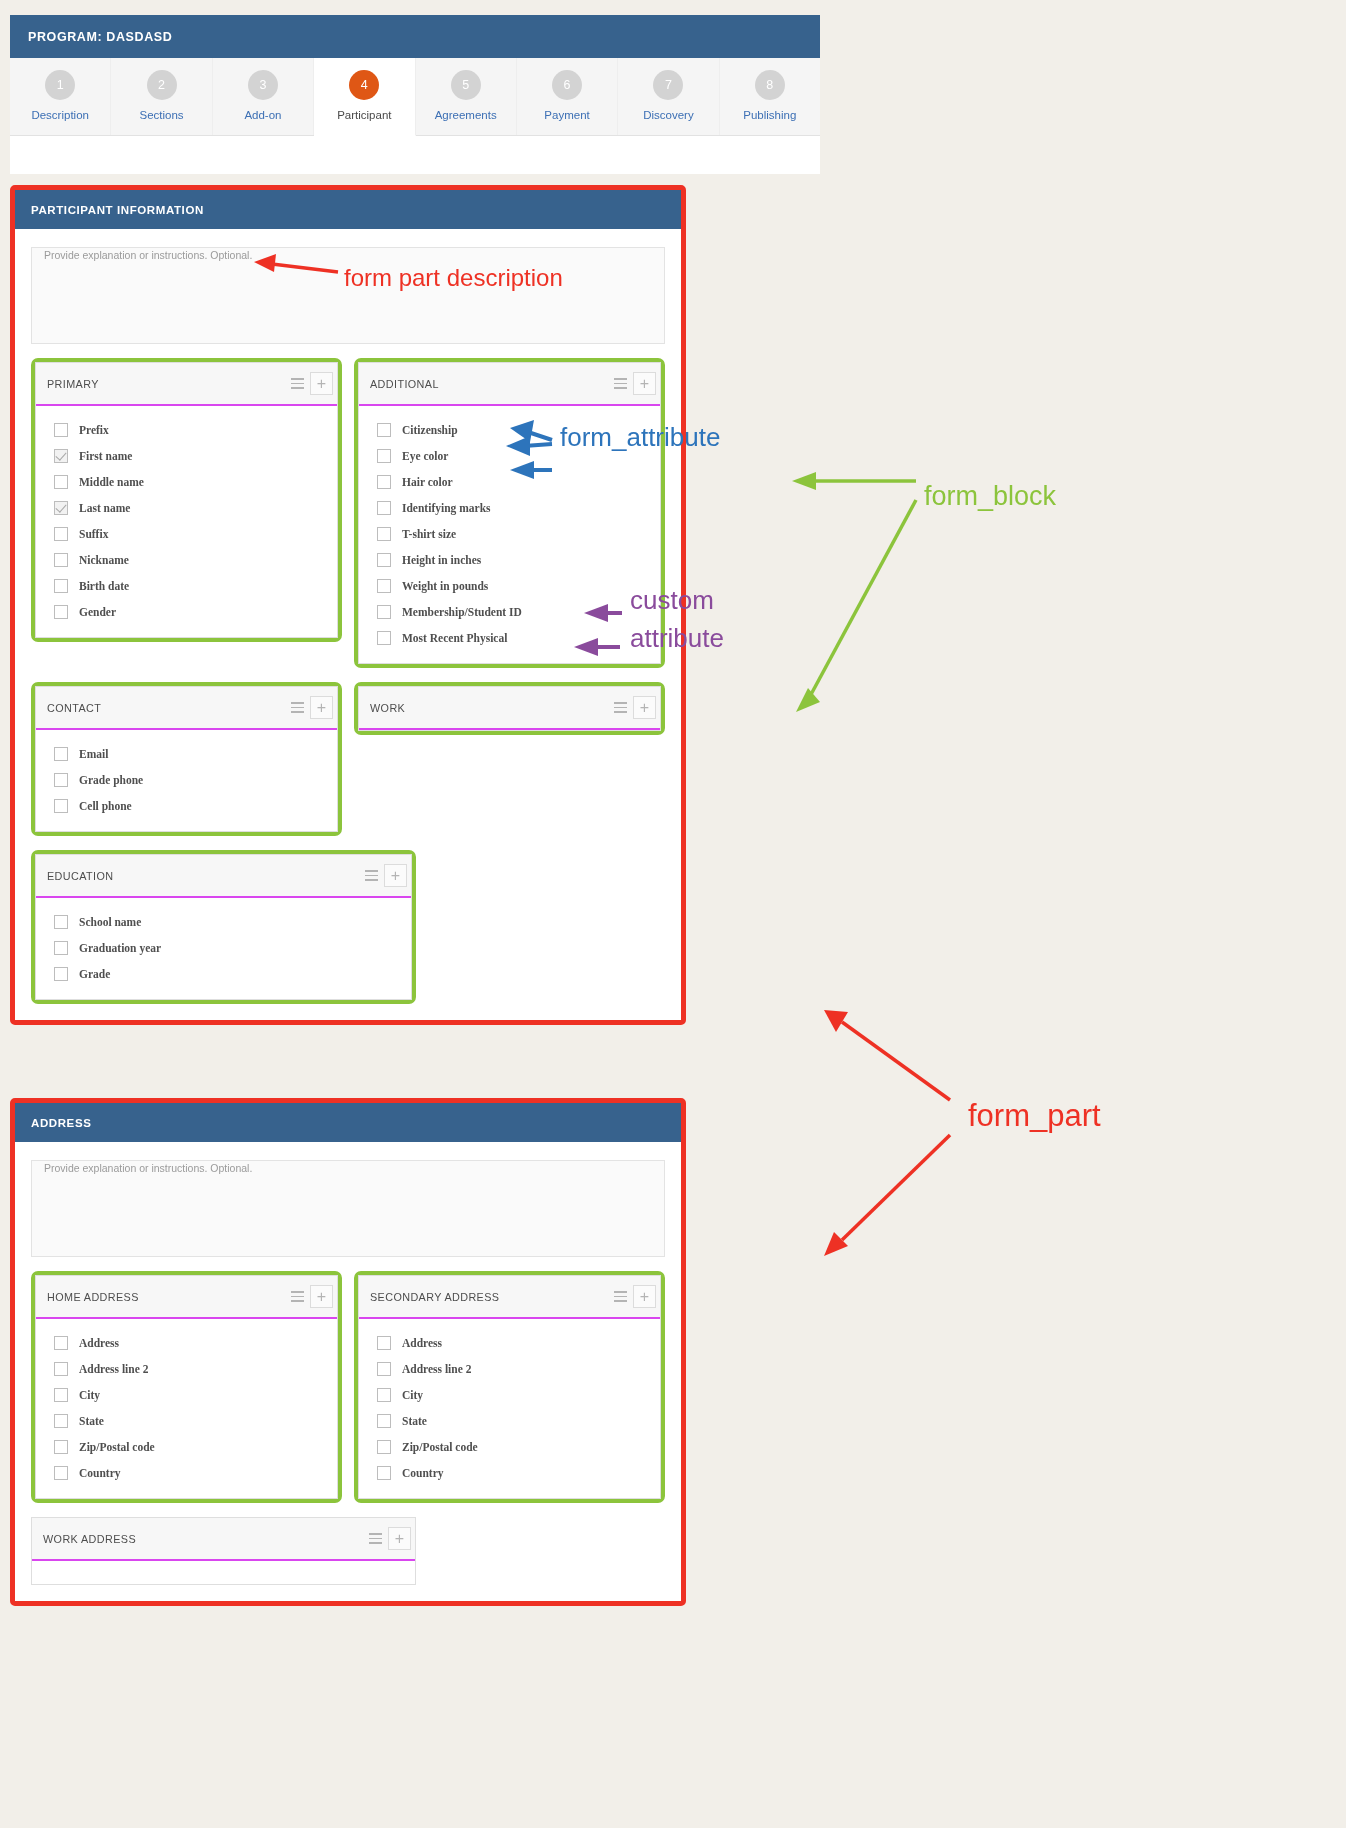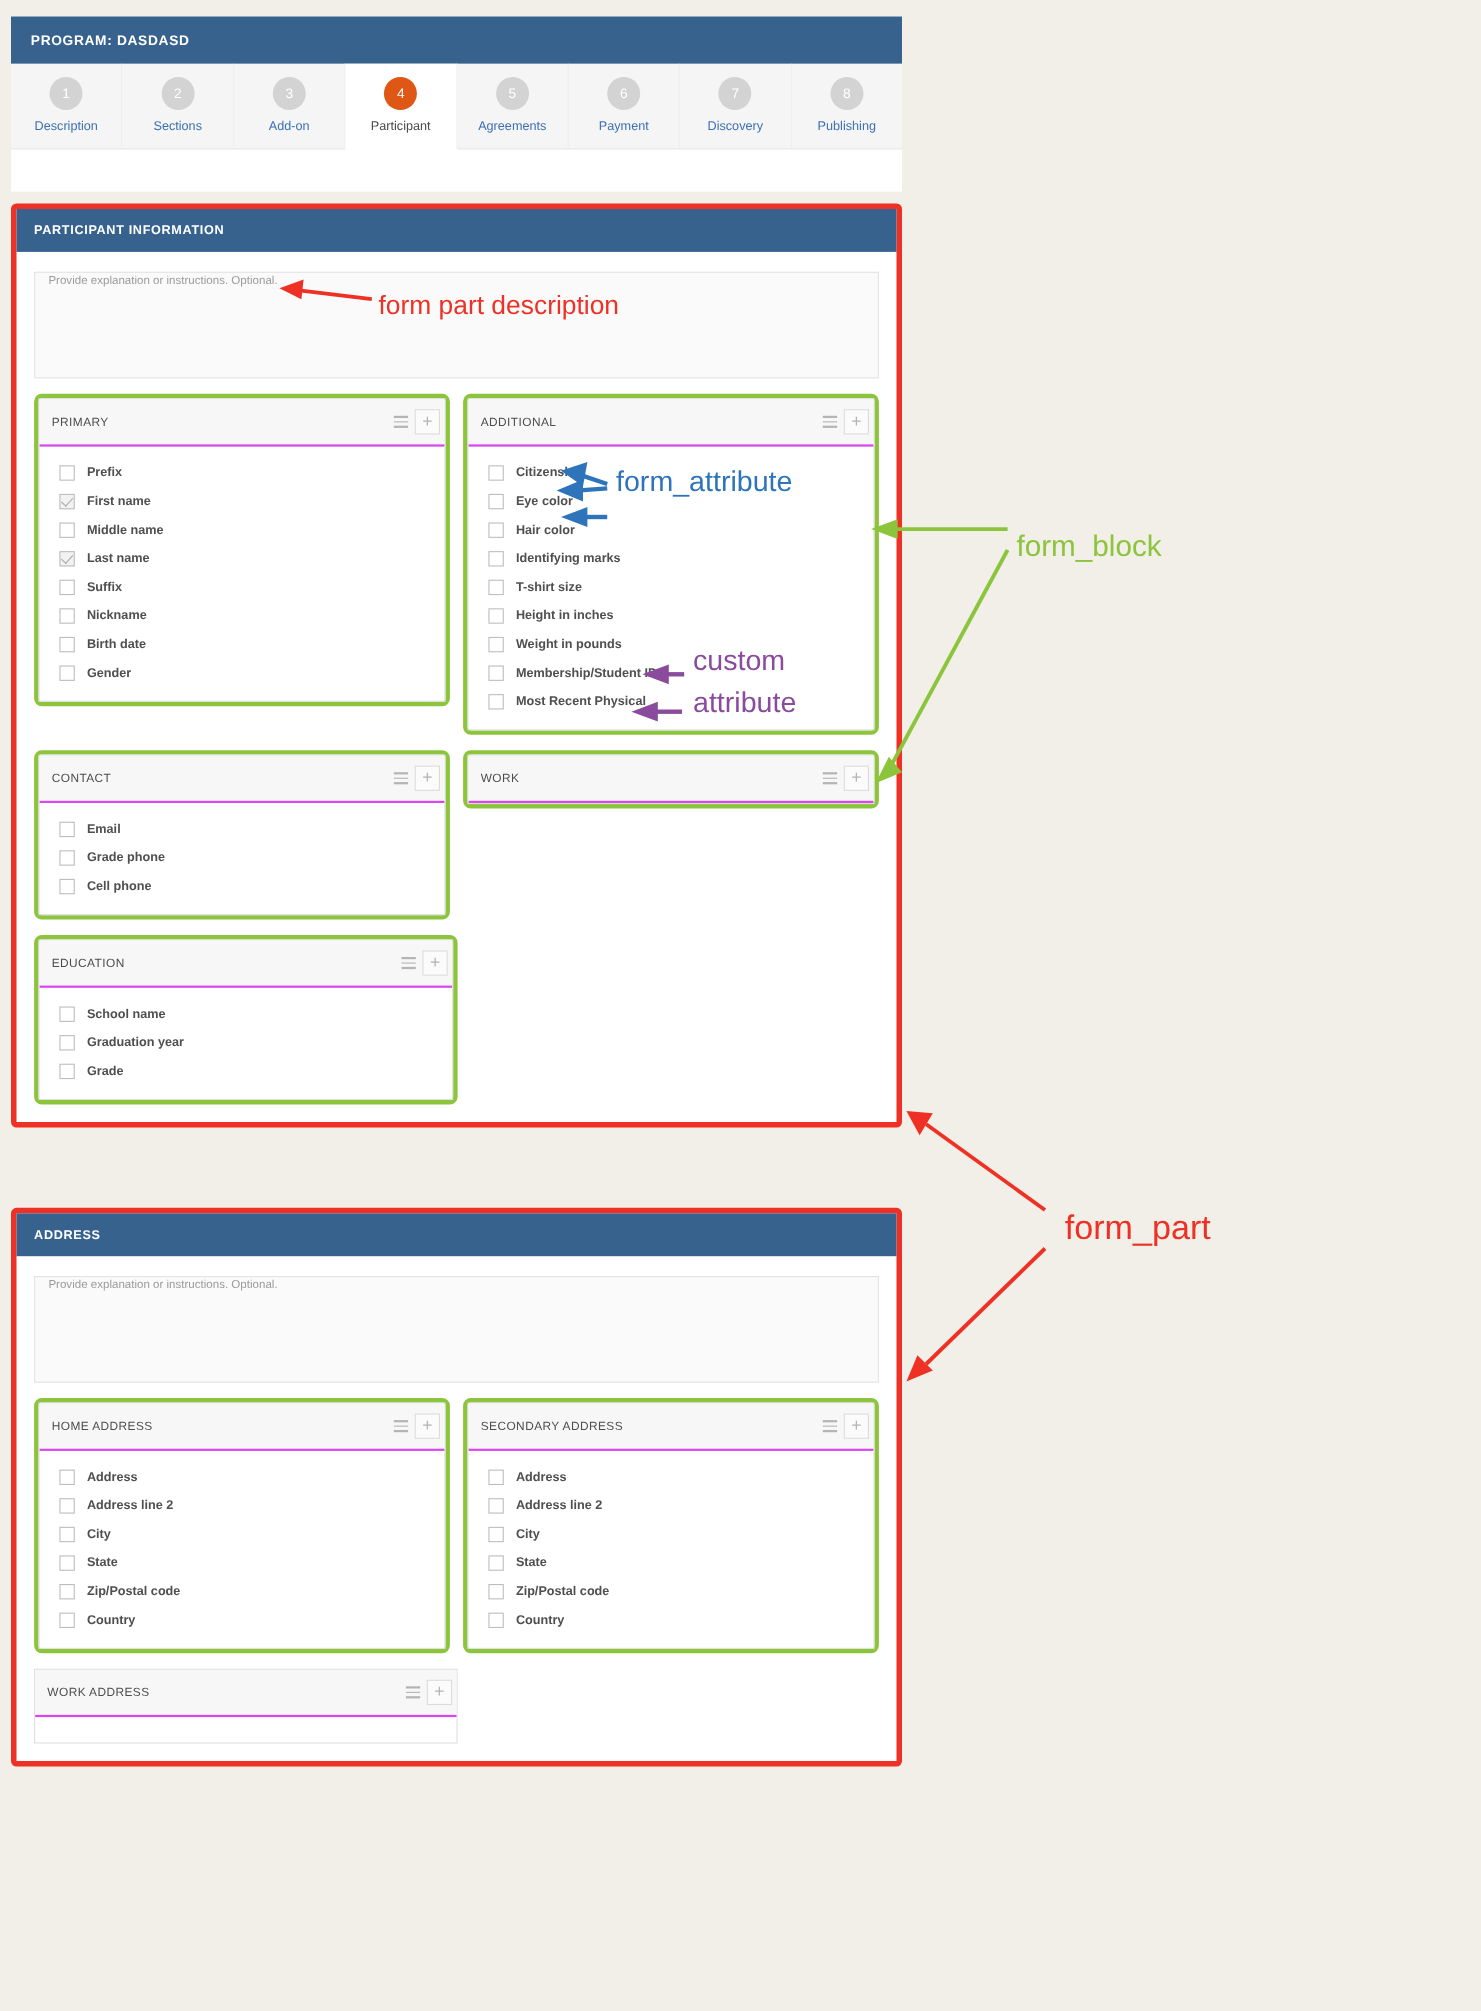--- a/index.html
+++ b/index.html
@@ -31,21 +31,21 @@
     color: #ffffff; font-size: 12.5px; line-height: 30px; margin: 0 auto 9px auto;
     font-weight: normal;
   }
   .tab.active .bub { background: #df5715; }
   .tab .tlabel { font-size: 11.5px; color: #3c6fb4; }
   .tab.active .tlabel { color: #4a4a4a; }
   .wizard-body { height: 38px; background: #ffffff; }
 
   
   .form-part {
-    position: absolute; left: 10px; width: 810px;
+    position: absolute; left: 10px; width: 676px;
     border: 5px solid #ee3124; border-radius: 5px; background: #ffffff;
   }
   .part-header {
     background: #37628d; color: #ffffff;
     font-size: 11.5px; font-weight: bold; letter-spacing: .6px;
     padding: 14px 16px 13px 16px;
   }
   .part-body { padding: 18px 16px 16px 16px; }
   .desc-box {
     background: #fafafa; border: 1px solid #e3e3e3;
@@ -72,21 +72,21 @@
     width: 20px; height: 18px; display: flex; flex-direction: column;
     justify-content: center; gap: 3px; align-items: center; margin-right: 3px; cursor: pointer;
   }
   .ico-ham i { display: block; width: 13px; height: 1.5px; background: #b4b4b4; }
   .ico-plus {
     width: 23px; height: 23px; border: 1px solid #dcdcdc; background: #fbfbfb;
     color: #b4b4b4; font-size: 16px; line-height: 21px; text-align: center; cursor: pointer;
   }
   .block-body { padding: 11px 0 12px 0; }
   .attr {
-    display: flex; align-items: center; padding: 6px 0 6px 18px;
+    display: flex; align-items: center; padding: 6px 0 6px 18px; font-family: Liberation Serif, serif;
   }
   .cbx {
     width: 14px; height: 14px; border: 1px solid #bdbdbd; background: #ffffff;
     margin-right: 11px; flex: none; position: relative; cursor: pointer;
   }
   .cbx.checked { background: #f2f2f2; }
   .cbx.checked:after {
     content: ""; position: absolute; left: 3px; top: 0px;
     width: 5px; height: 9px; border: solid #a9a9a9;
     border-width: 0 1.6px 1.6px 0; transform: rotate(42deg);

